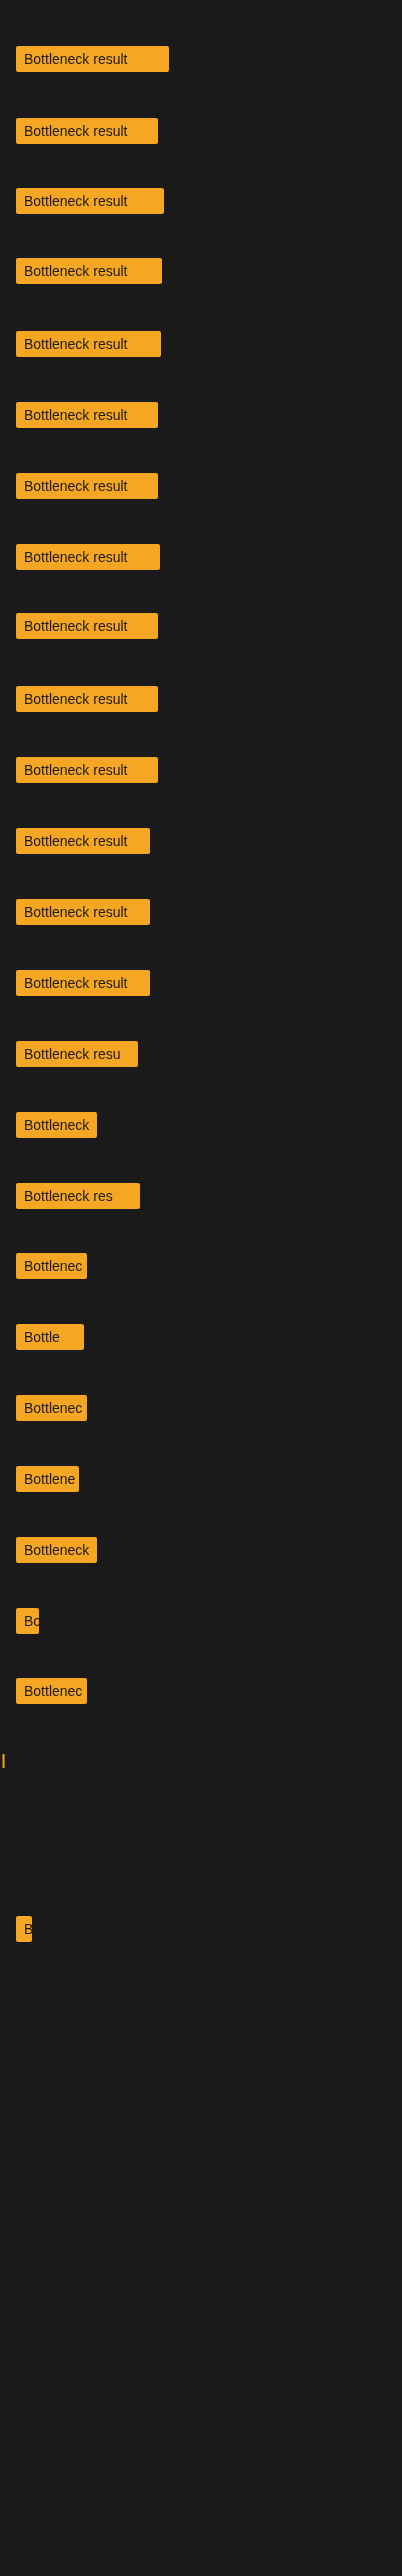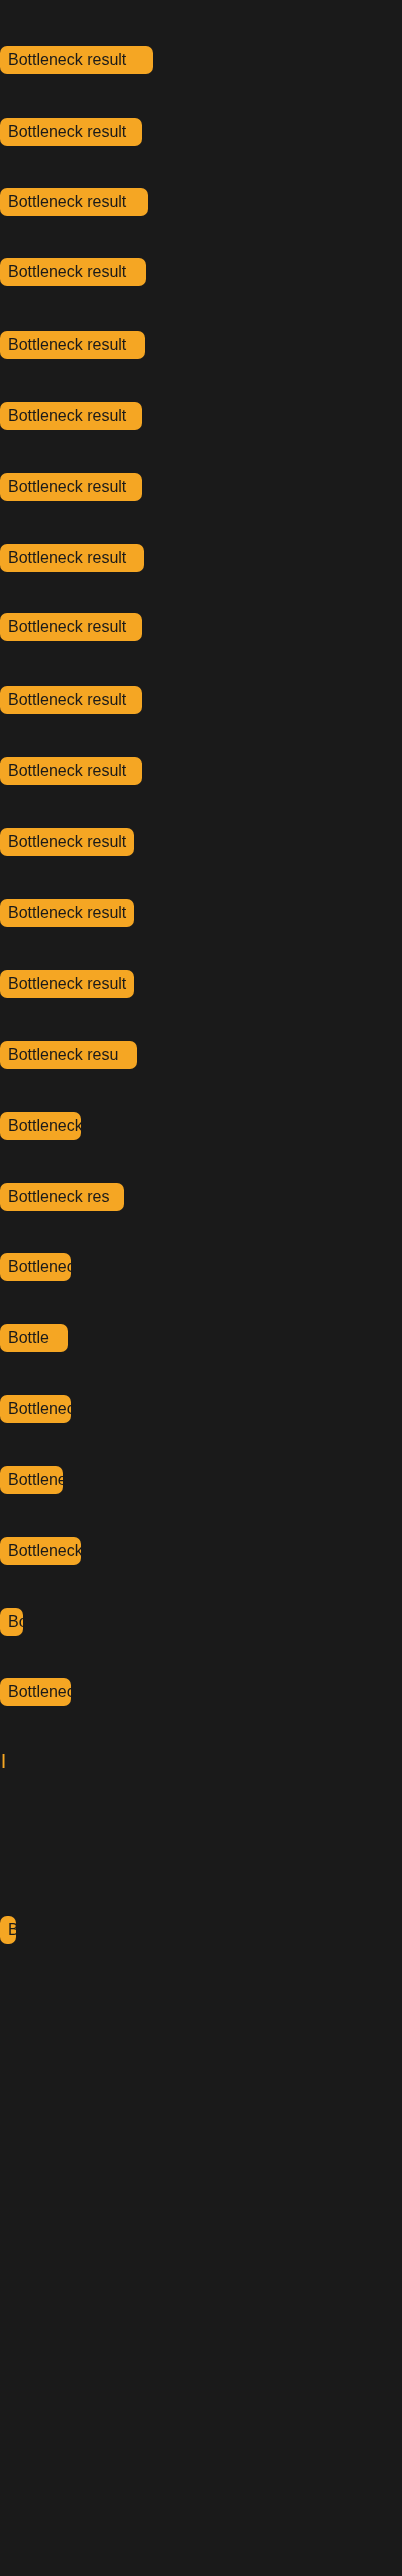--- a/index.html
+++ b/index.html
@@ -19,29 +19,29 @@
     .site-title {
       text-align: center;
       color: #cccccc;
       font-size: 11.3px;
       padding: 6.4px 0 3.2px 0;
       letter-spacing: 0.4px;
     }
 
     .bottleneck-item {
       position: absolute;
-      left: 0;
+      left: 16px;
       background-color: #f5a623;
       color: #1a1a1a;
-      font-size: 16px;
+      font-size: 14px;
       font-weight: 500;
       padding: 4.8px 8px;
       white-space: nowrap;
       overflow: hidden;
-      border-radius: 7px;
+      border-radius: 2px;
     }
 
     .single-pipe {
       position: absolute;
       left: 0;
       color: #f5a623;
       font-size: 14.5px;
       font-weight: bold;
       padding: 3.2px 1.6px;
     }
@@ -59,21 +59,21 @@
     <div class="bottleneck-item" style="top: 331px; width: 145px;">Bottleneck result</div>
     <div class="bottleneck-item" style="top: 402px; width: 142px;">Bottleneck result</div>
     <div class="bottleneck-item" style="top: 473px; width: 142px;">Bottleneck result</div>
     <div class="bottleneck-item" style="top: 544px; width: 144px;">Bottleneck result</div>
     <div class="bottleneck-item" style="top: 613px; width: 142px;">Bottleneck result</div>
     <div class="bottleneck-item" style="top: 686px; width: 142px;">Bottleneck result</div>
     <div class="bottleneck-item" style="top: 757px; width: 142px;">Bottleneck result</div>
     <div class="bottleneck-item" style="top: 828px; width: 134px;">Bottleneck result</div>
     <div class="bottleneck-item" style="top: 899px; width: 134px;">Bottleneck result</div>
     <div class="bottleneck-item" style="top: 970px; width: 134px;">Bottleneck result</div>
-    <div class="bottleneck-item" style="top: 1041px; width: 137px;">Bottleneck resu</div>
+    <div class="bottleneck-item" style="top: 1041px; width: 122px;">Bottleneck resu</div>
     <div class="bottleneck-item" style="top: 1112px; width: 81px;">Bottleneck</div>
     <div class="bottleneck-item" style="top: 1183px; width: 124px;">Bottleneck res</div>
     <div class="bottleneck-item" style="top: 1253px; width: 71px;">Bottlenec</div>
     <div class="bottleneck-item" style="top: 1324px; width: 68px;">Bottle</div>
     <div class="bottleneck-item" style="top: 1395px; width: 71px;">Bottlenec</div>
     <div class="bottleneck-item" style="top: 1466px; width: 63px;">Bottlene</div>
     <div class="bottleneck-item" style="top: 1537px; width: 81px;">Bottleneck</div>
     <div class="bottleneck-item" style="top: 1608px; width: 23px;">Bottl</div>
     <div class="bottleneck-item" style="top: 1678px; width: 71px;">Bottlenec</div>
     <div class="single-pipe" style="top: 1749px;">|</div>

